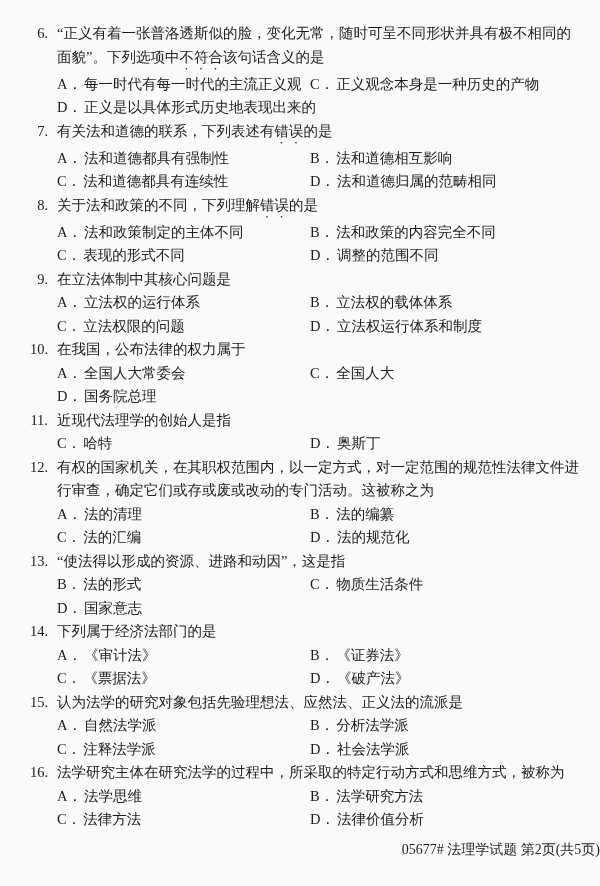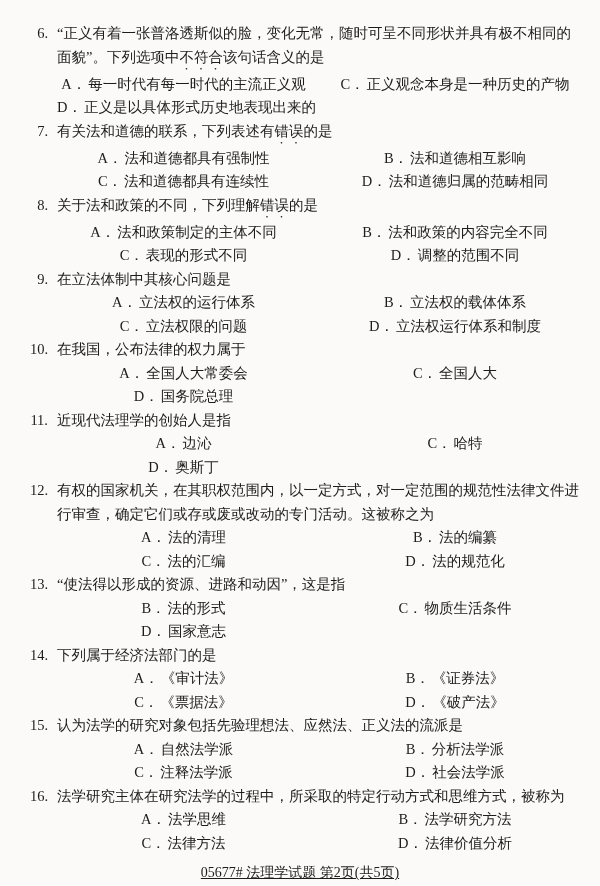--- a/index.html
+++ b/index.html
@@ -26,36 +26,34 @@
   }
   .stem-line {
     margin-left: 57px;
     margin-right: 10px;
     white-space: nowrap;
   }
   .opts {
     margin-left: 57px;
     display: grid;
     grid-template-columns: 253px 1fr;
-    text-align: center;
   }
   .opt { white-space: nowrap; }
   .opt-label { margin-right: 2px; }
   .emph {
     -webkit-text-emphasis: filled dot;
     -webkit-text-emphasis-position: under right;
     text-emphasis: filled dot;
     text-emphasis-position: under right;
   }
   .footer {
     margin-top: 6px;
-    text-align: center;
+    text-align: right;
     font-size: 14px;
     white-space: nowrap;
-    text-decoration: underline;
   }
 </style>
 </head>
 <body>
 
 <div class="sheet">
   <div id="qlist">
       <div class="q">
         <div class="qnum">6.</div>
         <div>
@@ -114,21 +112,20 @@
           <div class="opt"><span class="opt-label">C．</span><span>全国人大</span></div>
           <div class="opt"><span class="opt-label">D．</span><span>国务院总理</span></div>
         </div>
       </div>
       <div class="q">
         <div class="qnum">11.</div>
         <div>
           <div class="stem-line"><span>近现代法理学的创始人是指</span></div>
         </div>
         <div class="opts">
-          <div class="opt"><span class="opt-label">A．</span><span>边沁</span></div>
           <div class="opt"><span class="opt-label">C．</span><span>哈特</span></div>
           <div class="opt"><span class="opt-label">D．</span><span>奥斯丁</span></div>
         </div>
       </div>
       <div class="q">
         <div class="qnum">12.</div>
         <div>
           <div class="stem-line"><span>有权的国家机关，在其职权范围内，以一定方式，对一定范围的规范性法律文件进</span></div>
           <div class="stem-line"><span>行审查，确定它们或存或废或改动的专门活动。这被称之为</span></div>
         </div>

